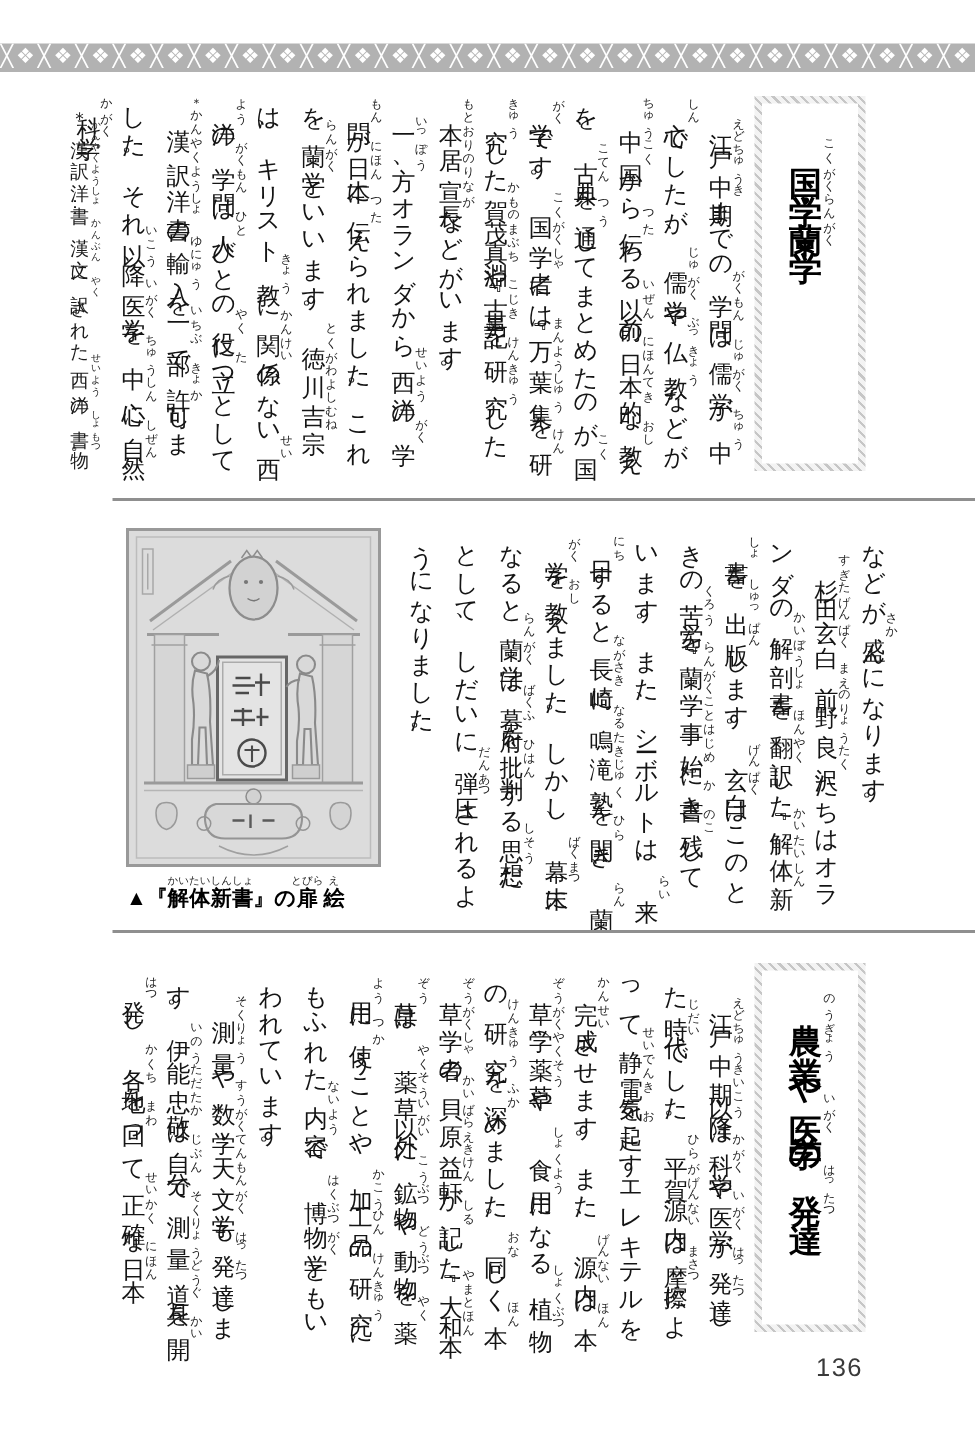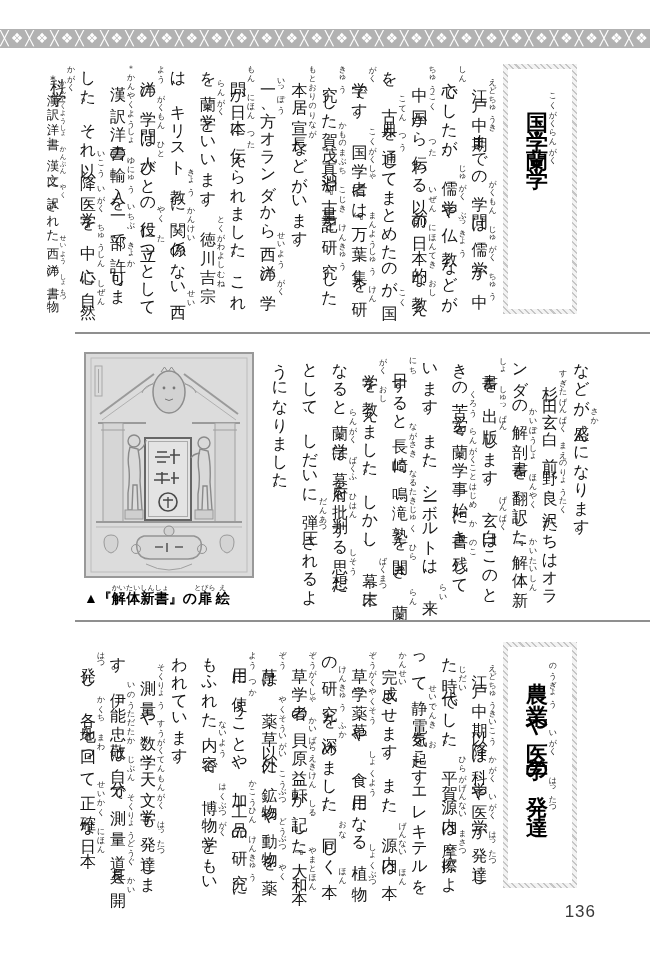--- a/index.html
+++ b/index.html
@@ -50,21 +50,21 @@
   .sep2{top:620px;}
 
   
   .figurebox{position:absolute;left:84px;top:352px;width:176px;margin:0;}
   .figurebox svg{display:block;}
   .caption{margin-top:6px;font-family:"Liberation Sans","DejaVu Sans",sans-serif;
            font-weight:bold;font-size:14px;color:#000;white-space:nowrap;}
   .caption rt{font-size:7px;}
 
   
-  .pagenum{position:absolute;left:544px;top:902px;width:52px;text-align:right;
+  .pagenum{position:absolute;left:544px;top:902px;width:52px;text-align:left;
            font-family:"Liberation Sans","DejaVu Sans",sans-serif;
            font-size:17px;letter-spacing:1px;color:#3a3a3a;}
 </style>
 </head>
 <body>
 
 <div class="page">
 
   <div class="band">╳❖╳❖╳❖╳❖╳❖╳❖╳❖╳❖╳❖╳❖╳❖╳❖╳❖╳❖╳❖╳❖╳❖╳❖╳❖╳❖╳❖╳❖╳❖╳❖╳❖╳❖</div>
 

